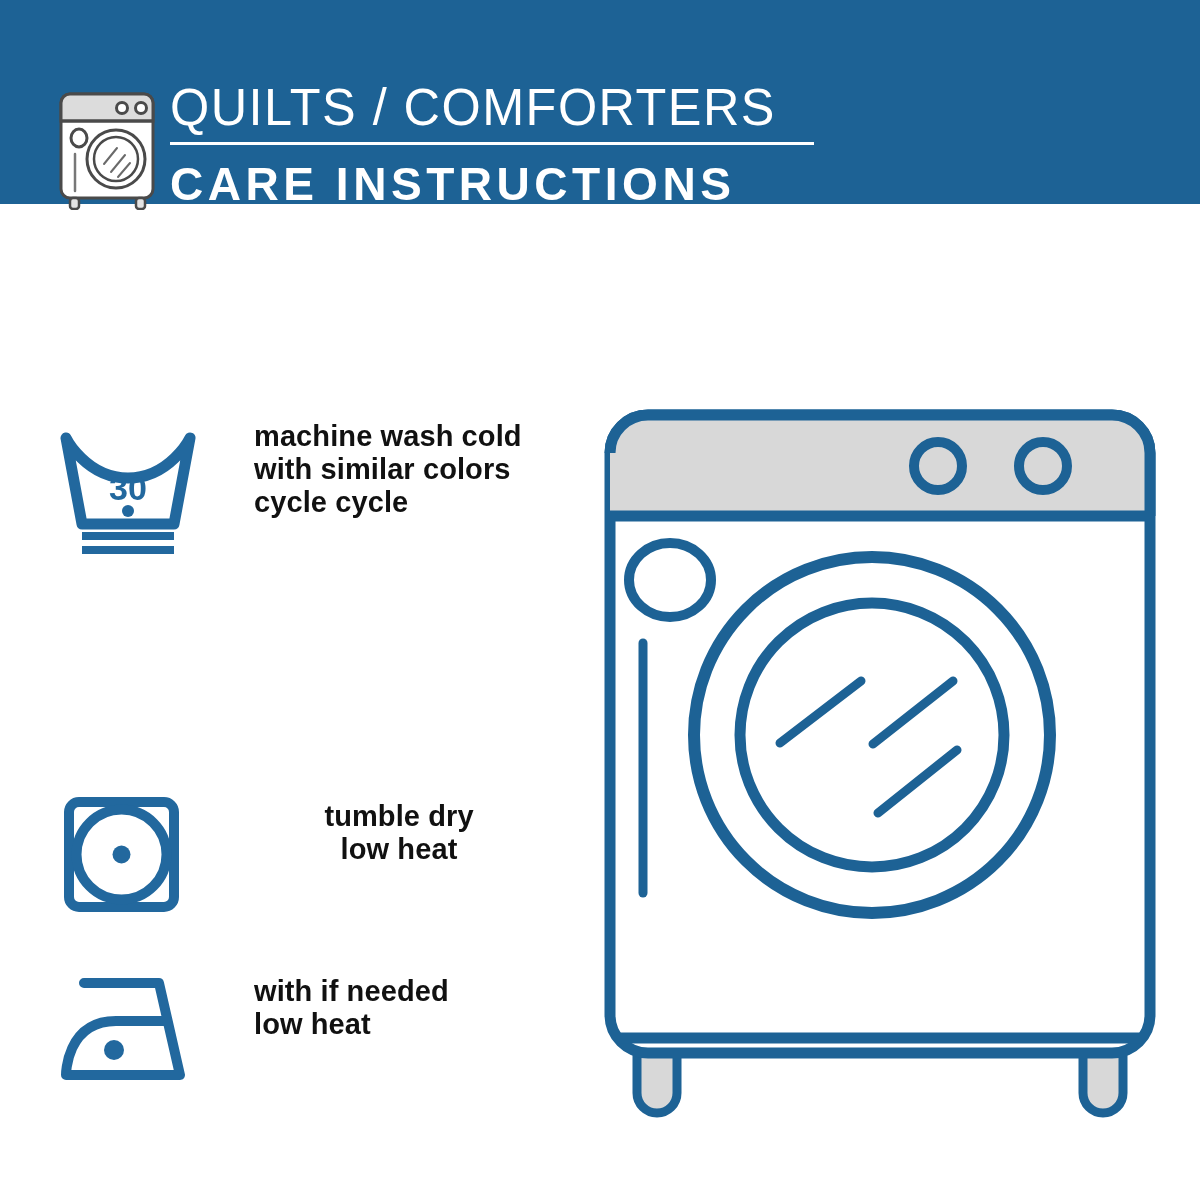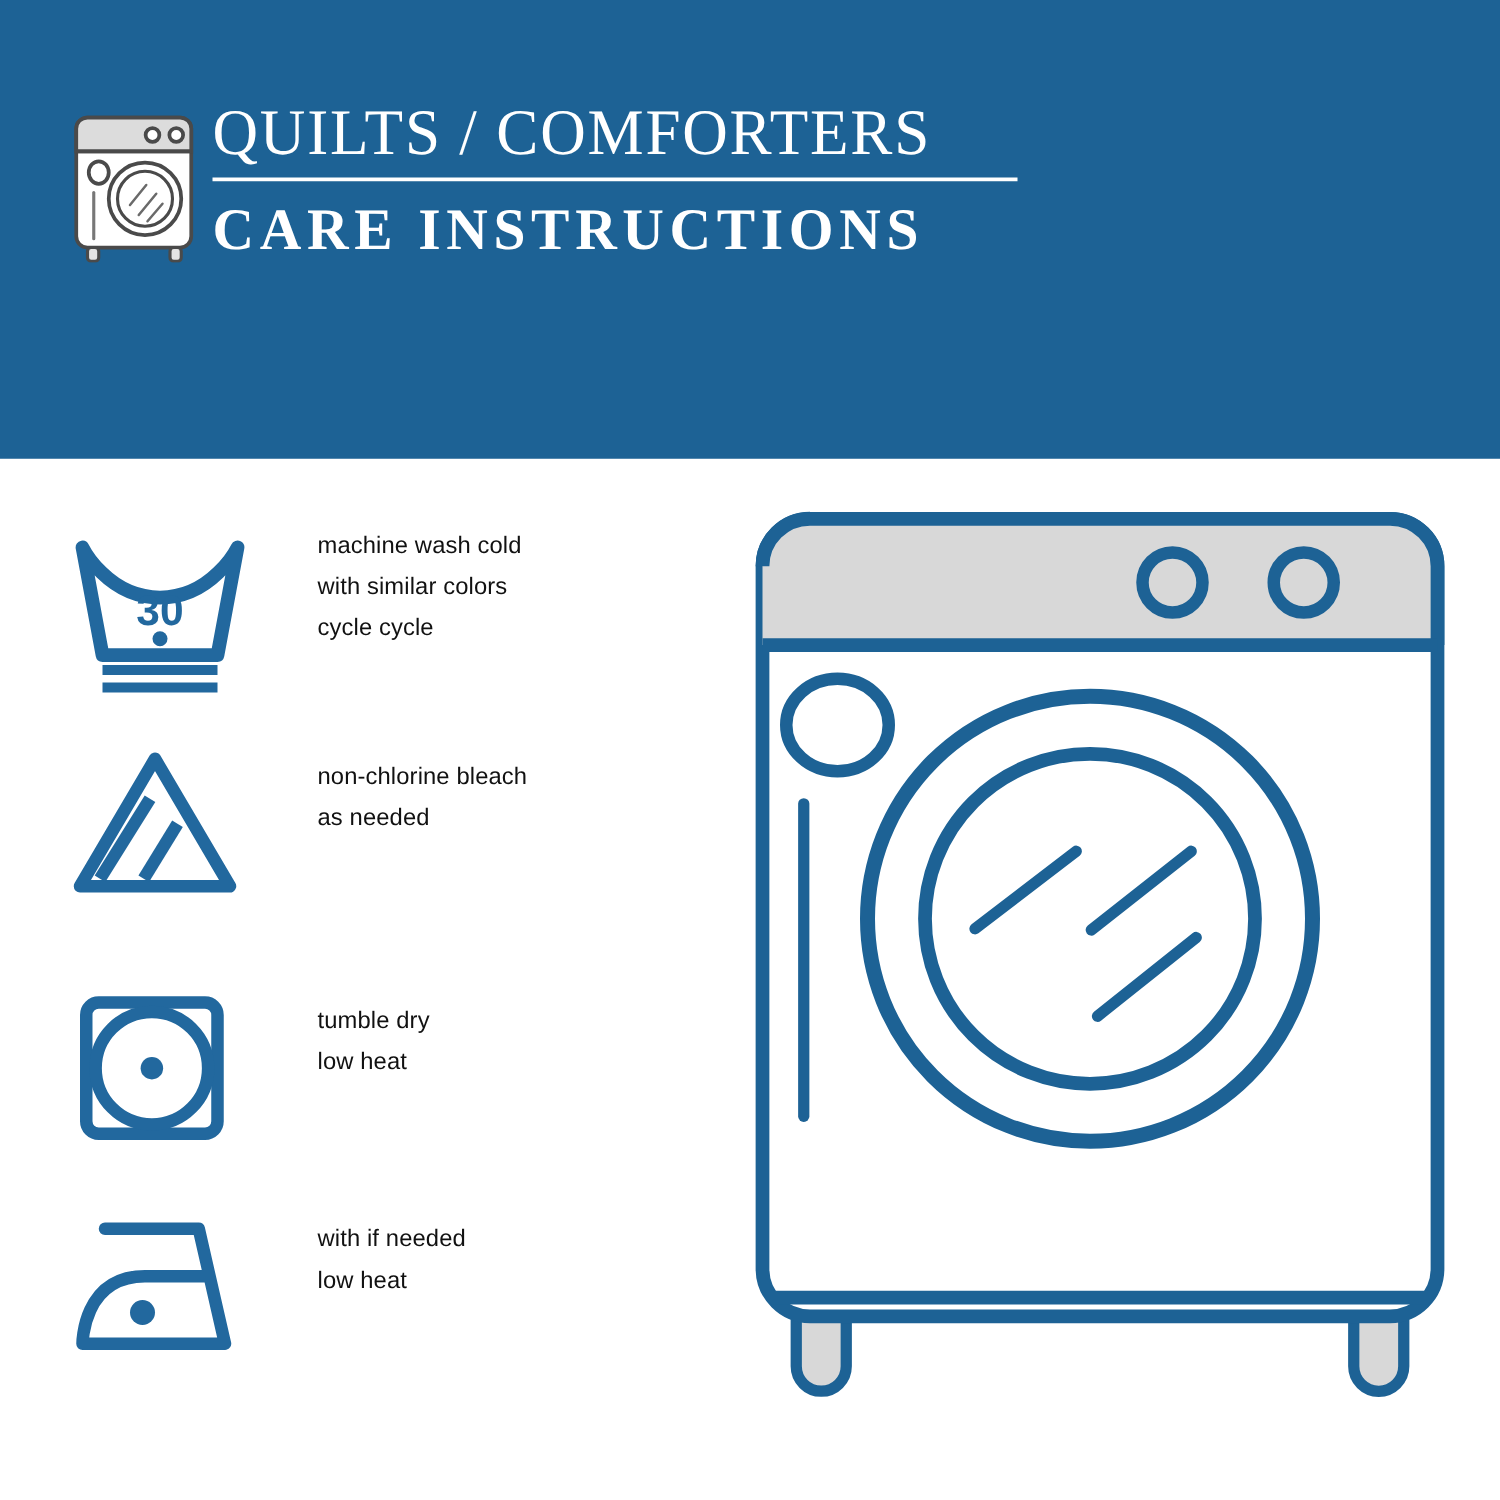--- a/index.html
+++ b/index.html
@@ -19,23 +19,22 @@
     background: #ffffff;
     overflow: hidden;
   }
 
   
   .header {
     position: absolute;
     left: 0;
     top: 0;
     width: 1200px;
-    height: 367px;
+    height: 204px;
     background: #1d6295;
-    font-family: Liberation Serif, serif;
   }
   .header-logo {
     position: absolute;
     left: 52px;
     top: 80px;
     width: 110px;
     height: 130px;
   }
   .header-titles {
     position: absolute;
@@ -92,23 +91,23 @@
     top: 12px;
     width: 140px;
     height: 125px;
   }
   .care-row .txt {
     position: absolute;
     left: 254px;
     top: 0;
     width: 290px;
     color: #111111;
-    font-size: 19px;
+    font-size: 29px;
     line-height: 33px;
-    font-weight: 400;
+    font-weight: 700;
     letter-spacing: 0.1px;
   }
   .care-row .txt span { display: block; white-space: nowrap; }
 
   
   .washer {
     position: absolute;
     left: 580px;
     top: 398px;
     width: 600px;
@@ -167,35 +166,22 @@
           <rect x="24" y="114" width="92" height="8" fill="#22689e"></rect>
         </svg>
       </div>
       <div class="txt">
         <span>machine wash cold</span>
         <span>with similar colors</span>
         <span>cycle cycle</span>
       </div>
     </div>
 
-    <div class="care-row" style="top:300px;">
-      <div class="sym">
-        <svg viewBox="0 0 140 125" width="140" height="125">
-          <path d="M66 8 L126 110 L6 110 Z" fill="none" stroke="#22689e" stroke-width="10" stroke-linejoin="round"></path>
-          <line x1="62" y1="40" x2="22" y2="104" stroke="#22689e" stroke-width="10" stroke-linecap="butt"></line>
-          <line x1="84" y1="60" x2="57" y2="104" stroke="#22689e" stroke-width="10" stroke-linecap="butt"></line>
-        </svg>
-      </div>
-      <div class="txt" style="top:18px;">
-        <span>non-chlorine bleach</span>
-        <span>as needed</span>
-      </div>
-    </div>
-
-    <div class="care-row" style="top:495px;">
+
+    <div class="care-row" style="top:495px;text-align:center;">
       <div class="sym">
         <svg viewBox="0 0 140 125" width="140" height="125">
           <rect x="11" y="8" width="105" height="105" rx="10" ry="10" fill="none" stroke="#22689e" stroke-width="10"></rect>
           <circle cx="63.5" cy="60.5" r="45" fill="none" stroke="#22689e" stroke-width="10"></circle>
           <circle cx="63.5" cy="60.5" r="9" fill="#22689e"></circle>
         </svg>
       </div>
       <div class="txt" style="top:18px;">
         <span>tumble dry</span>
         <span>low heat</span>

